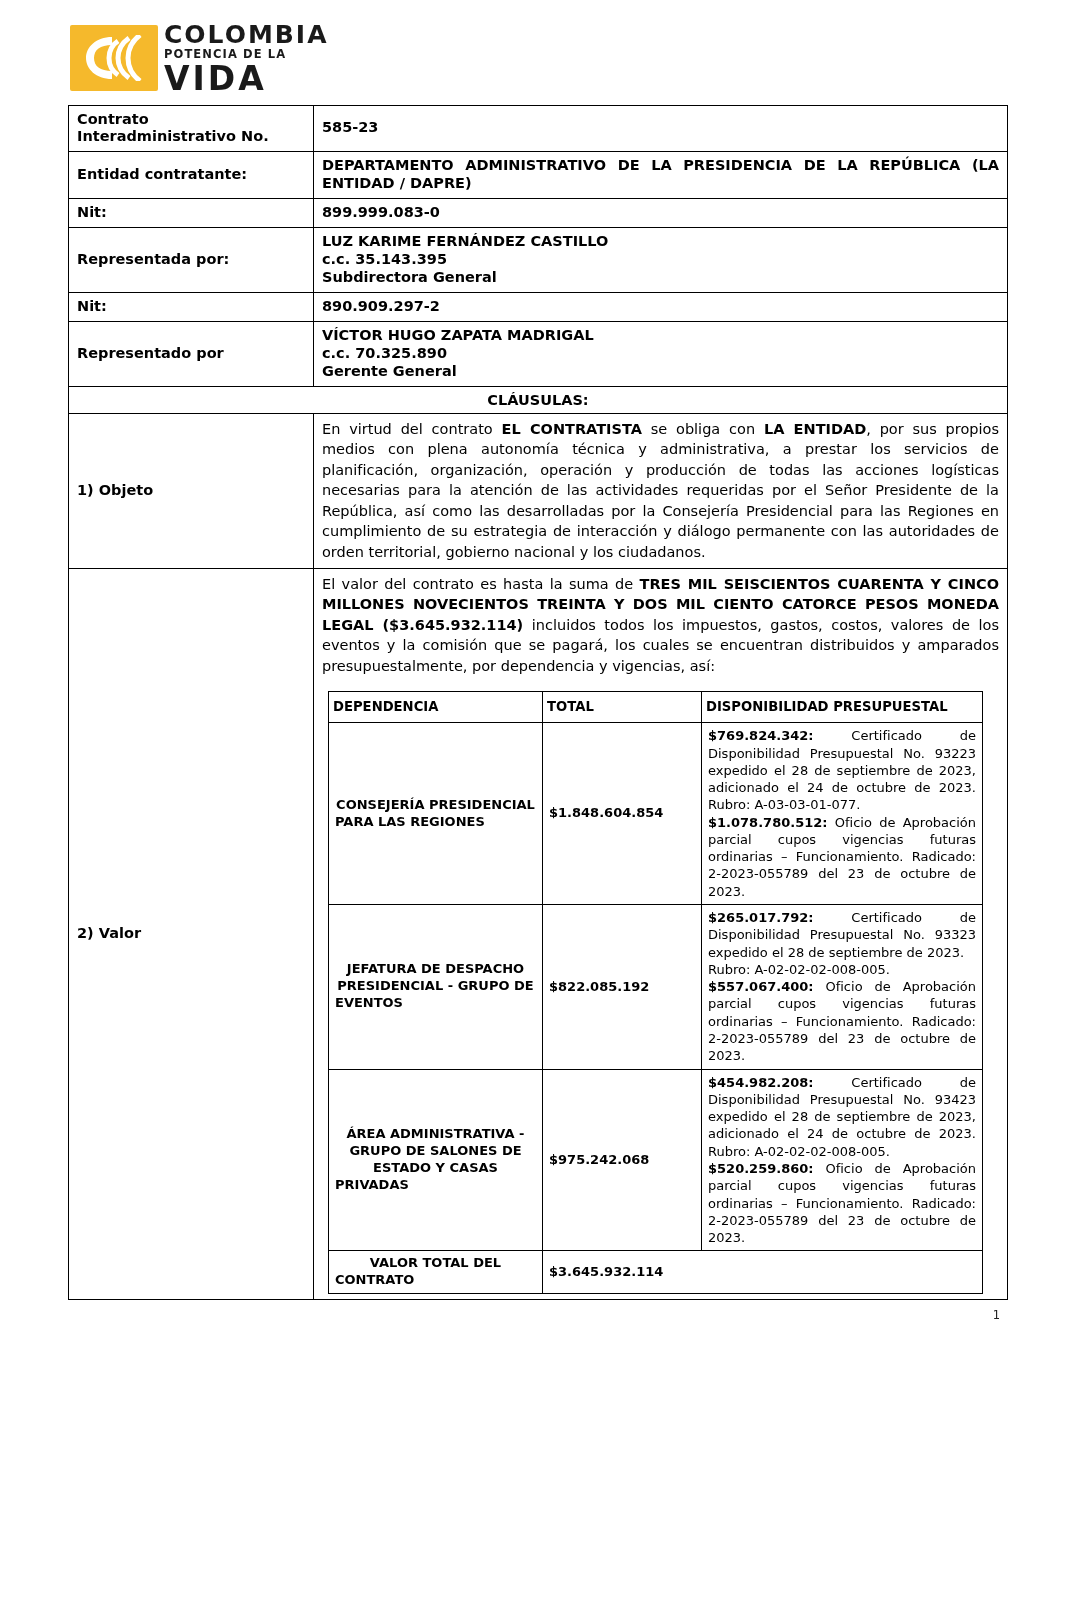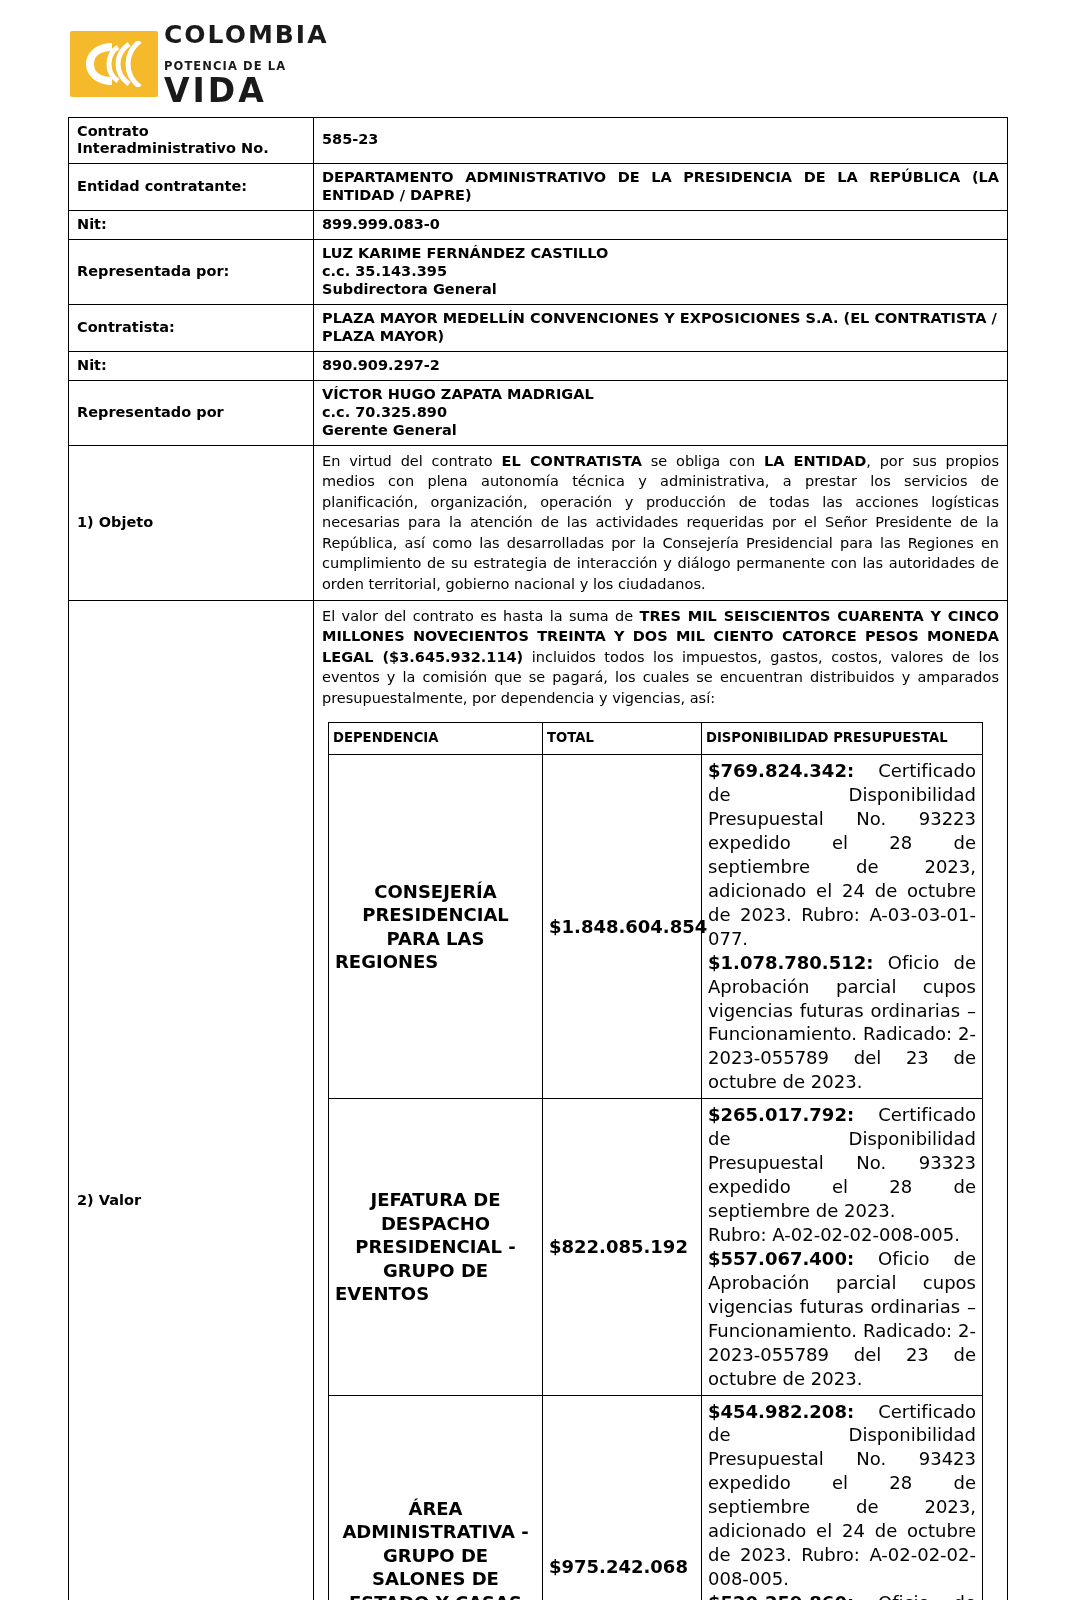--- a/index.html
+++ b/index.html
@@ -57,21 +57,21 @@
   }
   .logo-text .l1 {
     font-size: 25px;
     font-weight: bold;
     letter-spacing: 2px;
   }
   .logo-text .l2 {
     font-size: 11.5px;
     font-weight: bold;
     letter-spacing: 1.1px;
-    margin-top: 14px;
+    margin-top: 2px;
   }
   .logo-text .l3 {
     font-size: 33px;
     font-weight: bold;
     letter-spacing: 3px;
     margin-top: 1px;
   }
   .logo-presidencia {
     display: flex;
     align-items: center;
@@ -153,21 +153,21 @@
     margin: 14px 0 0 6px;
     width: calc(100% - 22px);
   }
   table.budget {
     border-collapse: collapse;
     width: 100%;
     table-layout: fixed;
   }
   table.budget td, table.budget th {
     border: 1px solid #000;
-    font-size: 18px;
+    font-size: 13px;
     padding: 4px 6px;
     vertical-align: middle;
   }
   table.budget th {
     font-weight: bold;
     text-align: center;
     font-size: 13.2px;
     padding: 6px 4px;
   }
   .col-dep { width: 205px; }
@@ -254,37 +254,36 @@
           <td class="value">899.999.083-0</td>
         </tr>
 
         <tr>
           <td class="label">Representada por:</td>
           <td class="value" style="white-space:pre-line;">LUZ KARIME FERNÁNDEZ CASTILLO
 c.c. 35.143.395
 Subdirectora General</td>
         </tr>
 
-        <tr>
-          <td class="label">Contratista:</td>
-          <td class="value">PLAZA MAYOR MEDELLÍN CONVENCIONES Y EXPOSICIONES S.A. (EL CONTRATISTA / PLAZA MAYOR)</td>
-        </tr>
 
         <tr>
           <td class="label">Nit:</td>
           <td class="value">890.909.297-2</td>
         </tr>
 
         <tr>
           <td class="label">Representado por</td>
           <td class="value" style="white-space:pre-line;margin-top:19px;">VÍCTOR HUGO ZAPATA MADRIGAL
 c.c. 70.325.890
 Gerente General</td>
         </tr>
 
+        <tr class="clausulas-row">
+          <td colspan="2">CLÁUSULAS:</td>
+        </tr>
 
         <tr>
           <td class="label top">1) Objeto</td>
           <td class="body-text">En virtud del contrato <b>EL CONTRATISTA</b> se obliga con <b>LA ENTIDAD</b>, por sus propios medios con plena autonomía técnica y administrativa, a prestar los servicios de planificación, organización, operación y producción de todas las acciones logísticas necesarias para la atención de las actividades requeridas por el Señor Presidente de la República, así como las desarrolladas por la Consejería Presidencial para las Regiones en cumplimiento de su estrategia de interacción y diálogo permanente con las autoridades de orden territorial, gobierno nacional y los ciudadanos.</td>
         </tr>
 
         <tr>
           <td class="label top">2) Valor</td>
           <td class="body-text">
             <div>El valor del contrato es hasta la suma de <b>TRES MIL SEISCIENTOS CUARENTA Y CINCO MILLONES NOVECIENTOS TREINTA Y DOS MIL CIENTO CATORCE PESOS MONEDA LEGAL ($3.645.932.114)</b> incluidos todos los impuestos, gastos, costos, valores de los eventos y la comisión que se pagará, los cuales se encuentran distribuidos y amparados presupuestalmente, por dependencia y vigencias, así:</div>

